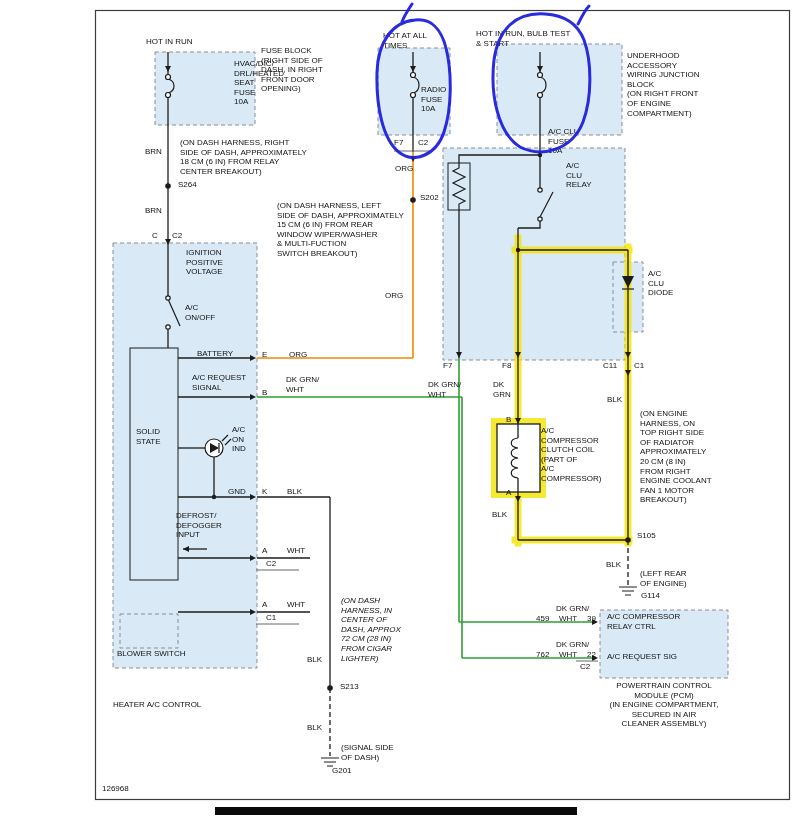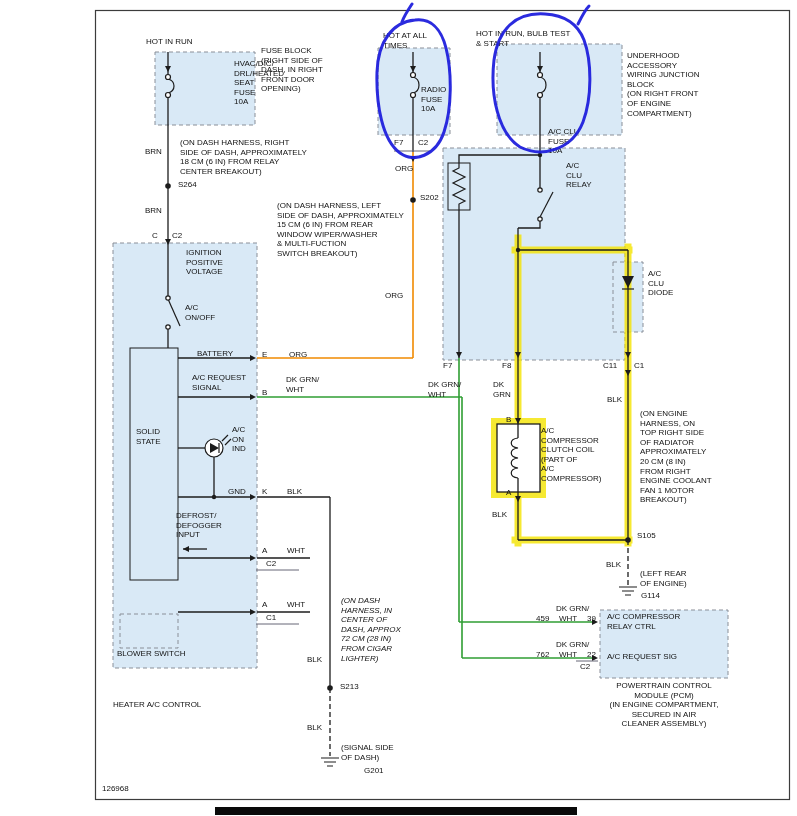--- a/index.html
+++ b/index.html
@@ -334,21 +334,21 @@
 CENTER OF
 DASH, APPROX
 72 CM (28 IN)
 FROM CIGAR
 LIGHTER)</div>
       <div class="lbl" style="left: 307px; top: 655px;">BLK</div>
       <div class="lbl" style="left: 340px; top: 682px;">S213</div>
       <div class="lbl" style="left: 307px; top: 723px;">BLK</div>
       <div class="lbl" style="left: 341px; top: 743px;">(SIGNAL SIDE
 OF DASH)</div>
-      <div class="lbl" style="left: 364px; top: 766px;">G201</div>
+      <div class="lbl" style="left: 332px; top: 766px;">G201</div>
       <div class="lbl" style="left: 536px; top: 614px;">459</div>
       <div class="lbl" style="left: 556px; top: 604px;">DK GRN/</div>
       <div class="lbl" style="left: 559px; top: 614px;">WHT</div>
       <div class="lbl" style="left: 587px; top: 614px;">39</div>
       <div class="lbl" style="left: 536px; top: 650px;">762</div>
       <div class="lbl" style="left: 556px; top: 640px;">DK GRN/</div>
       <div class="lbl" style="left: 559px; top: 650px;">WHT</div>
       <div class="lbl" style="left: 587px; top: 650px;">22</div>
       <div class="lbl" style="left: 607px; top: 612px;">A/C COMPRESSOR
 RELAY CTRL</div>

